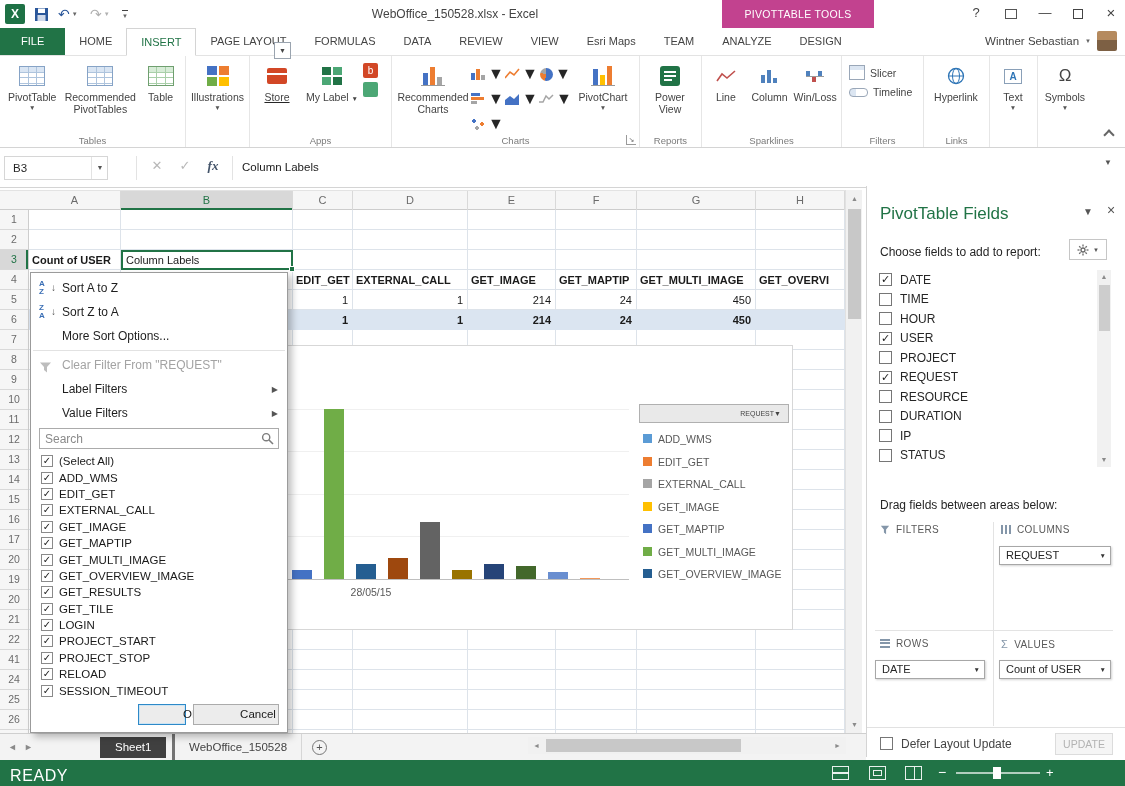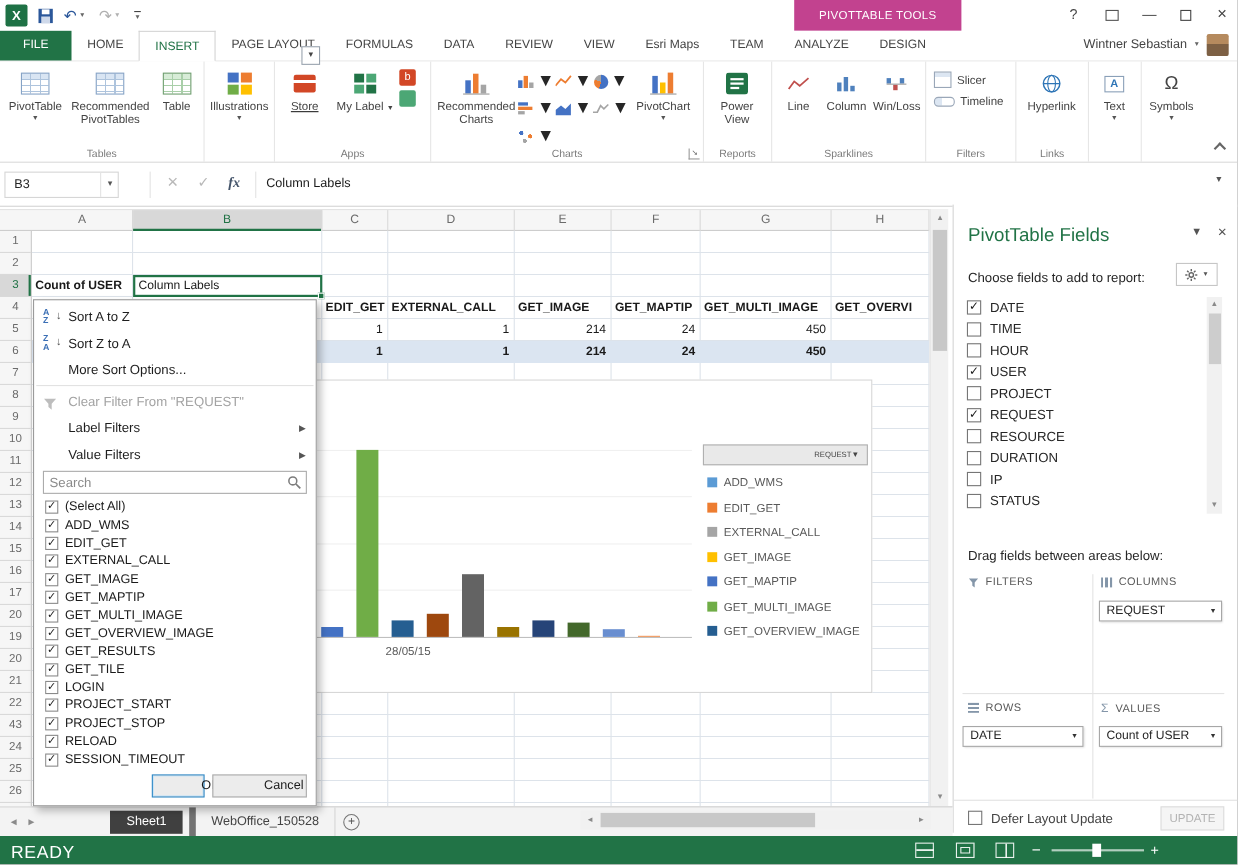--- a/index.html
+++ b/index.html
@@ -180,21 +180,21 @@
 .rowsicon{width:10px;height:9px;background:linear-gradient(#8496a9 0 2px,transparent 2px 3.5px,#8496a9 3.5px 5.5px,transparent 5.5px 7px,#8496a9 7px 9px);}
 #deferrow{position:absolute;left:0;top:541px;width:259px;border-top:1px solid #e1e1e1;height:30px;}
 #deferbox{position:absolute;left:13px;top:9px;width:13px;height:13px;border:1px solid #767676;background:#fff;}
 #deferlabel{position:absolute;left:34px;top:9px;font-size:12px;color:#444;}
 #updatebtn{position:absolute;left:188px;top:5px;width:58px;height:22px;background:#f5f5f5;border:1px solid #dcdcdc;
  color:#b3b3b3;font-size:10.5px;text-align:center;line-height:20px;}
 
 #sheettabs{position:absolute;left:0;top:733px;width:866px;height:27px;background:#f3f3f3;border-top:1px solid #cfcfcf;font-size:11.5px;}
 .tabnav{position:absolute;top:8px;font-size:9px;color:#8a8a8a;}
 #tab1{position:absolute;left:100px;top:3px;height:21px;line-height:21px;padding:0 15px;background:#404040;color:#fff;}
-#tab2{position:absolute;left:172px;top:0;height:44px;line-height:26px;padding:0 14px;color:#444;border-right:1px solid #d6d6d6;border-left:6px solid #737373;}
+#tab2{position:absolute;left:172px;top:0;height:44px;line-height:26px;padding:0 14px;color:#444;border-right:1px solid #d6d6d6;border-left:3px solid #737373;}
 #newsheet{position:absolute;left:312px;top:6px;width:15px;height:15px;border:1px solid #767676;border-radius:50%;
  text-align:center;line-height:13px;font-size:11px;color:#555;}
 #hscroll{position:absolute;left:528px;top:3px;width:318px;height:17px;background:#f1f1f1;}
 #hthumb{position:absolute;left:18px;top:2px;width:195px;height:13px;background:#c8c8c8;}
 #hscroll .sarrow{height:17px;line-height:17px;}
 
 #statusbar{position:absolute;left:0;top:760px;width:1125px;height:26px;background:#217346;color:#fff;}
 #statusmode{position:absolute;left:10px;top:7px;font-size:16px;letter-spacing:.6px;}
 .vicon{position:absolute;top:6px;width:17px;height:14px;border:1px solid rgba(255,255,255,.9);}
 .vicon.v1{background:linear-gradient(rgba(255,255,255,.9) 0 2px,transparent 2px) 0 5px/17px 3px no-repeat;}
@@ -225,20 +225,21 @@
         <span>↶</span>
         <span class="tiny-arrow">▼</span>
       </div>
     <div class="qatbtn" style="left:90px;color:#b0b0b0;">
         <span>↷</span>
         <span class="tiny-arrow" style="color:#b0b0b0;">▼</span>
       </div>
     <div class="qatbtn" style="left:122px;">
         <span class="tiny-arrow" style="border-top:1px solid #444;padding-top:2px;">▼</span>
       </div>
+    <div class="abs" style="left:0;top:7px;width:910px;text-align:center;font-size:12px;color:#444;">WebOffice_150528.xlsx - Excel</div>
     <div id="ctxheader">PIVOTTABLE TOOLS</div>
     <div class="winbtn" style="right:135px;"><span>?</span></div>
     <div class="winbtn" style="right:100px;">
         <span class="abs" style="width:12px;height:10px;border:1px solid #555;left:8px;top:9px;"></span>
       </div>
     <div class="winbtn" style="right:66px;">—</div>
     <div class="winbtn" style="right:33px;">
         <span class="abs" style="width:10px;height:10px;border:1px solid #444;left:9px;top:9px;"></span>
       </div>
     <div class="winbtn" style="right:0;font-size:15px;">×</div>
@@ -546,21 +547,21 @@
       <div class="rowh" style="top: 240px;">13</div>
       <div class="rowh" style="top: 260px;">14</div>
       <div class="rowh" style="top: 280px;">15</div>
       <div class="rowh" style="top: 300px;">16</div>
       <div class="rowh" style="top: 320px;">17</div>
       <div class="rowh" style="top: 340px;">20</div>
       <div class="rowh" style="top: 360px;">19</div>
       <div class="rowh" style="top: 380px; text-align: center;">20</div>
       <div class="rowh" style="top: 400px;">21</div>
       <div class="rowh" style="top: 420px;">22</div>
-      <div class="rowh" style="top: 440px;">43</div>
+      <div class="rowh" style="top: 440px;">41</div>
       <div class="rowh" style="top: 460px;">24</div>
       <div class="rowh" style="top: 480px;">25</div>
       <div class="rowh" style="top: 500px;">26</div>
     </div>
   <div id="b3filterbtn">▼</div>
 
   <div id="chart">
     <div id="chartplot">
         <div class="cgrid" style="top: 63px;"></div>
         <div class="cgrid" style="top: 105px;"></div>

